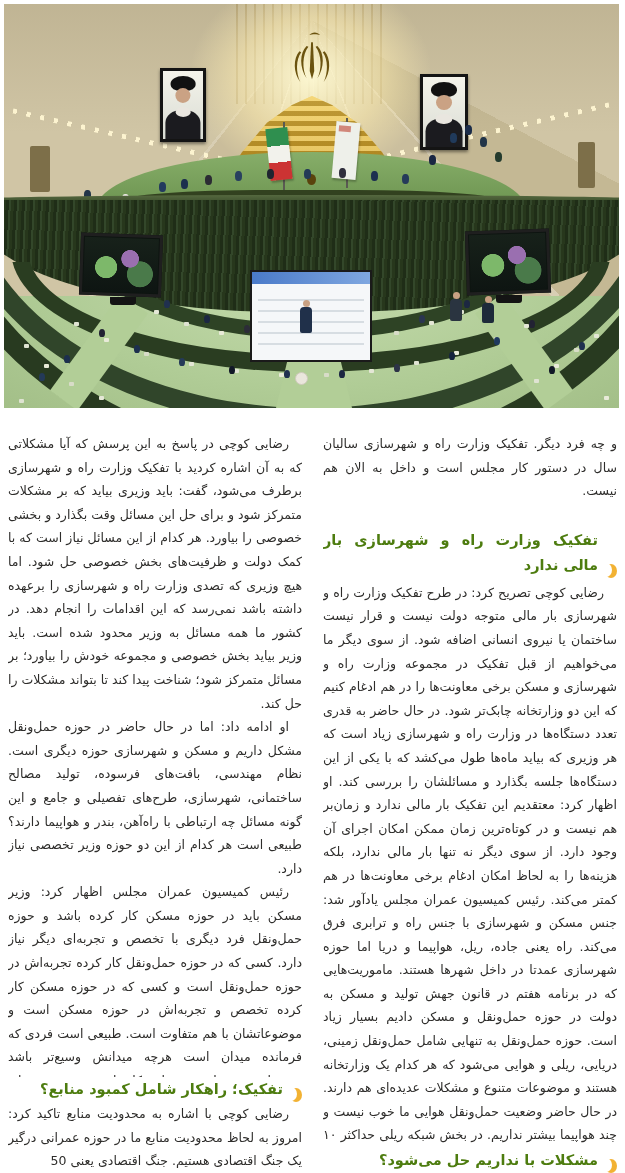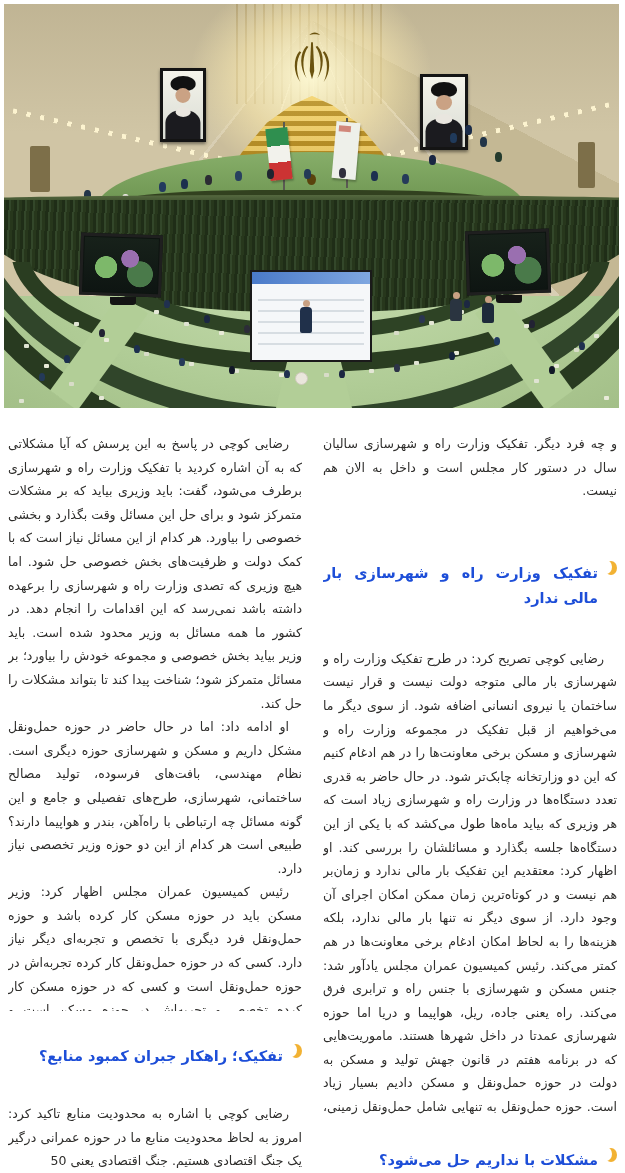--- a/index.html
+++ b/index.html
@@ -113,26 +113,26 @@
   .f-body { position:relative; width:12px; height:26px; border-radius:4px 4px 2px 2px; background:#20304a; }
   .figure-1 { left:296px; top:296px; }
   .figure-2 { left:446px; top:288px; } .figure-2 .f-body { height:22px; background:#2a3440; }
   .figure-3 { left:478px; top:292px; } .figure-3 .f-body { height:20px; background:#1d2a3a; }
   .blob { left:291px; top:368px; width:13px; height:13px; border-radius:50%; background:#eae6dc; border:1px solid #cfcabc; z-index:8; }
 
   
   .text-area { position:absolute; left:8px; top:432px; width:609px; height:741px; direction:rtl; }
   .cols { display:flex; gap:21px; height:741px; }
   .col { width:294px; height:741px; overflow:hidden; display:flex; flex-direction:column;
-    font-size:12.5px; line-height:23.6px; color:#2e2d2b; text-align:justify;gap:33px; }
+    font-size:12.5px; line-height:23.6px; color:#2e2d2b; text-align:justify; }
   .col p { margin:0; }
   .indent { text-indent:13px; }
   .grow { flex:1 1 auto; min-height:0; overflow:hidden; }
-  .heading { display:flex; align-items:flex-start; gap:7px; font-weight:bold; font-size:14.5px;
-    color:#1d4ed8; line-height:25px; flex:0 0 auto; }
+  .heading { display:flex; align-items:flex-end; gap:7px; font-weight:bold; font-size:14.5px;
+    color:#4d7c0f; line-height:25px; flex:0 0 auto; }
   .heading.mt { margin-top:25px; margin-bottom:3px; }
   .crescent { position:relative; width:12px; height:14px; flex:0 0 auto; }
   .crescent::before { content:""; position:absolute; inset:0; border-radius:50%; background:#f2b233; }
   .crescent::after  { content:""; position:absolute; top:-1px; left:-5px; width:12px; height:14px; border-radius:50%; background:#fff; }
 </style>
 </head>
 <body>
 
 <div class="page">
 
@@ -226,20 +226,20 @@
       </div>
 
       <div class="col">
         <div class="grow">
           <p class="indent">رضایی کوچی در پاسخ به این پرسش که آیا مشکلاتی که به آن اشاره کردید با تفکیک وزارت راه و شهرسازی برطرف می‌شود، گفت: باید وزیری بیاید که بر مشکلات متمرکز شود و برای حل این مسائل وقت بگذارد و بخشی خصوصی را بیاورد. هر کدام از این مسائل نیاز است که با کمک دولت و ظرفیت‌های بخش خصوصی حل شود. اما هیچ وزیری که تصدی وزارت راه و شهرسازی را برعهده داشته باشد نمی‌رسد که این اقدامات را انجام دهد. در کشور ما همه مسائل به وزیر محدود شده است. باید وزیر بیاید بخش خصوصی و مجموعه خودش را بیاورد؛ بر مسائل متمرکز شود؛ شناخت پیدا کند تا بتواند مشکلات را حل کند.</p>
           <p class="indent">او ادامه داد: اما در حال حاضر در حوزه حمل‌ونقل مشکل داریم و مسکن و شهرسازی حوزه دیگری است. نظام مهندسی، بافت‌های فرسوده، تولید مصالح ساختمانی، شهرسازی، طرح‌های تفصیلی و جامع و این گونه مسائل چه ارتباطی با راه‌آهن، بندر و هواپیما دارند؟ طبیعی است هر کدام از این دو حوزه وزیر تخصصی نیاز دارد.</p>
           <p class="indent">رئیس کمیسیون عمران مجلس اظهار کرد: وزیر مسکن باید در حوزه مسکن کار کرده باشد و حوزه حمل‌ونقل فرد دیگری با تخصص و تجربه‌ای دیگر نیاز دارد. کسی که در حوزه حمل‌ونقل کار کرده تجربه‌اش در حوزه حمل‌ونقل است و کسی که در حوزه مسکن کار کرده تخصص و تجربه‌اش در حوزه مسکن است و موضوعاتشان با هم متفاوت است. طبیعی است فردی که فرمانده میدان است هرچه میدانش وسیع‌تر باشد نمی‌تواند به تمام جبهه‌های کاری‌اش برسد و بتواند فرمانداری کند.</p>
         </div>
         <h3 class="heading">
           <span class="crescent"></span>
-          <span>تفکیک؛ راهکار جبران کمبود منابع؟</span>
+          <span>تفکیک؛ راهکار شامل کمبود منابع؟</span>
         </h3>
         <p class="indent">رضایی کوچی با اشاره به محدودیت منابع تاکید کرد: امروز به لحاظ محدودیت منابع ما در حوزه عمرانی درگیر یک جنگ اقتصادی هستیم. جنگ اقتصادی یعنی 50</p>
       </div>
 
     </div>
   </div>
 </div>
 
 </body></html>

